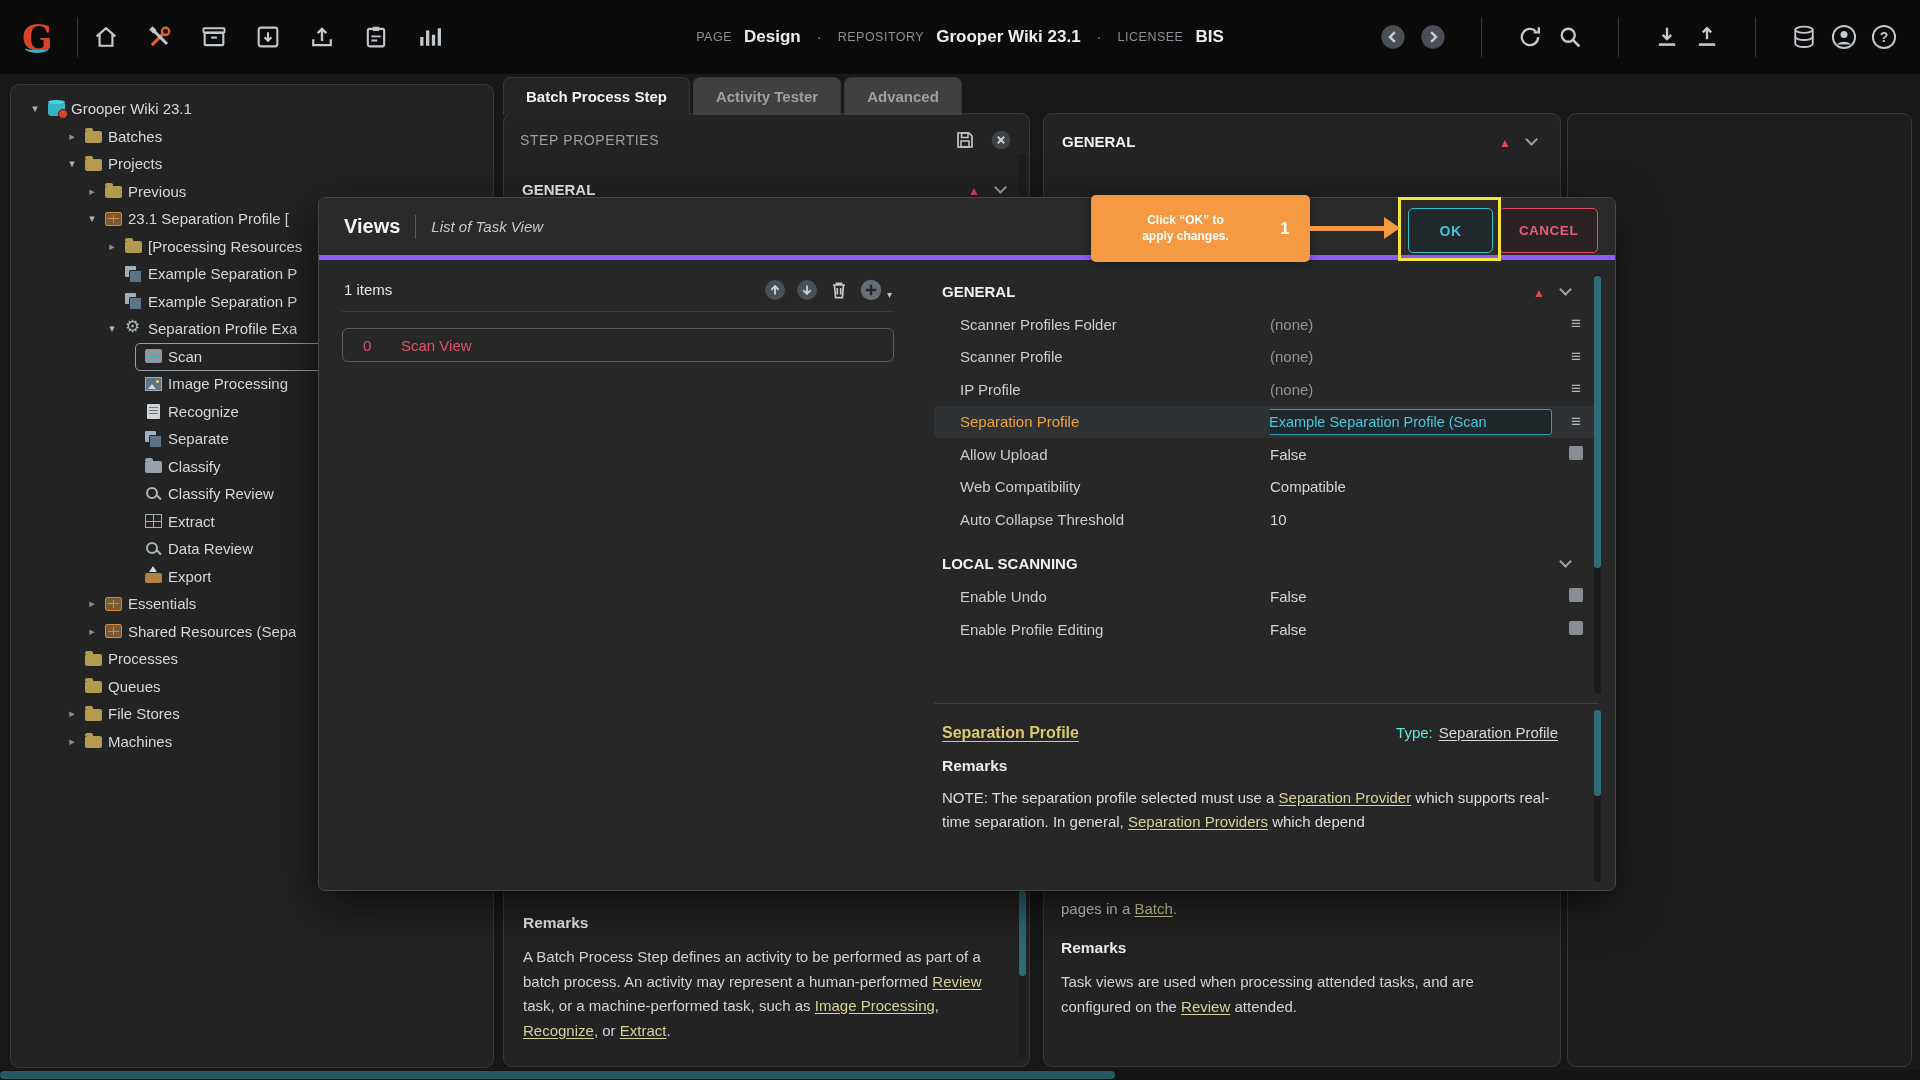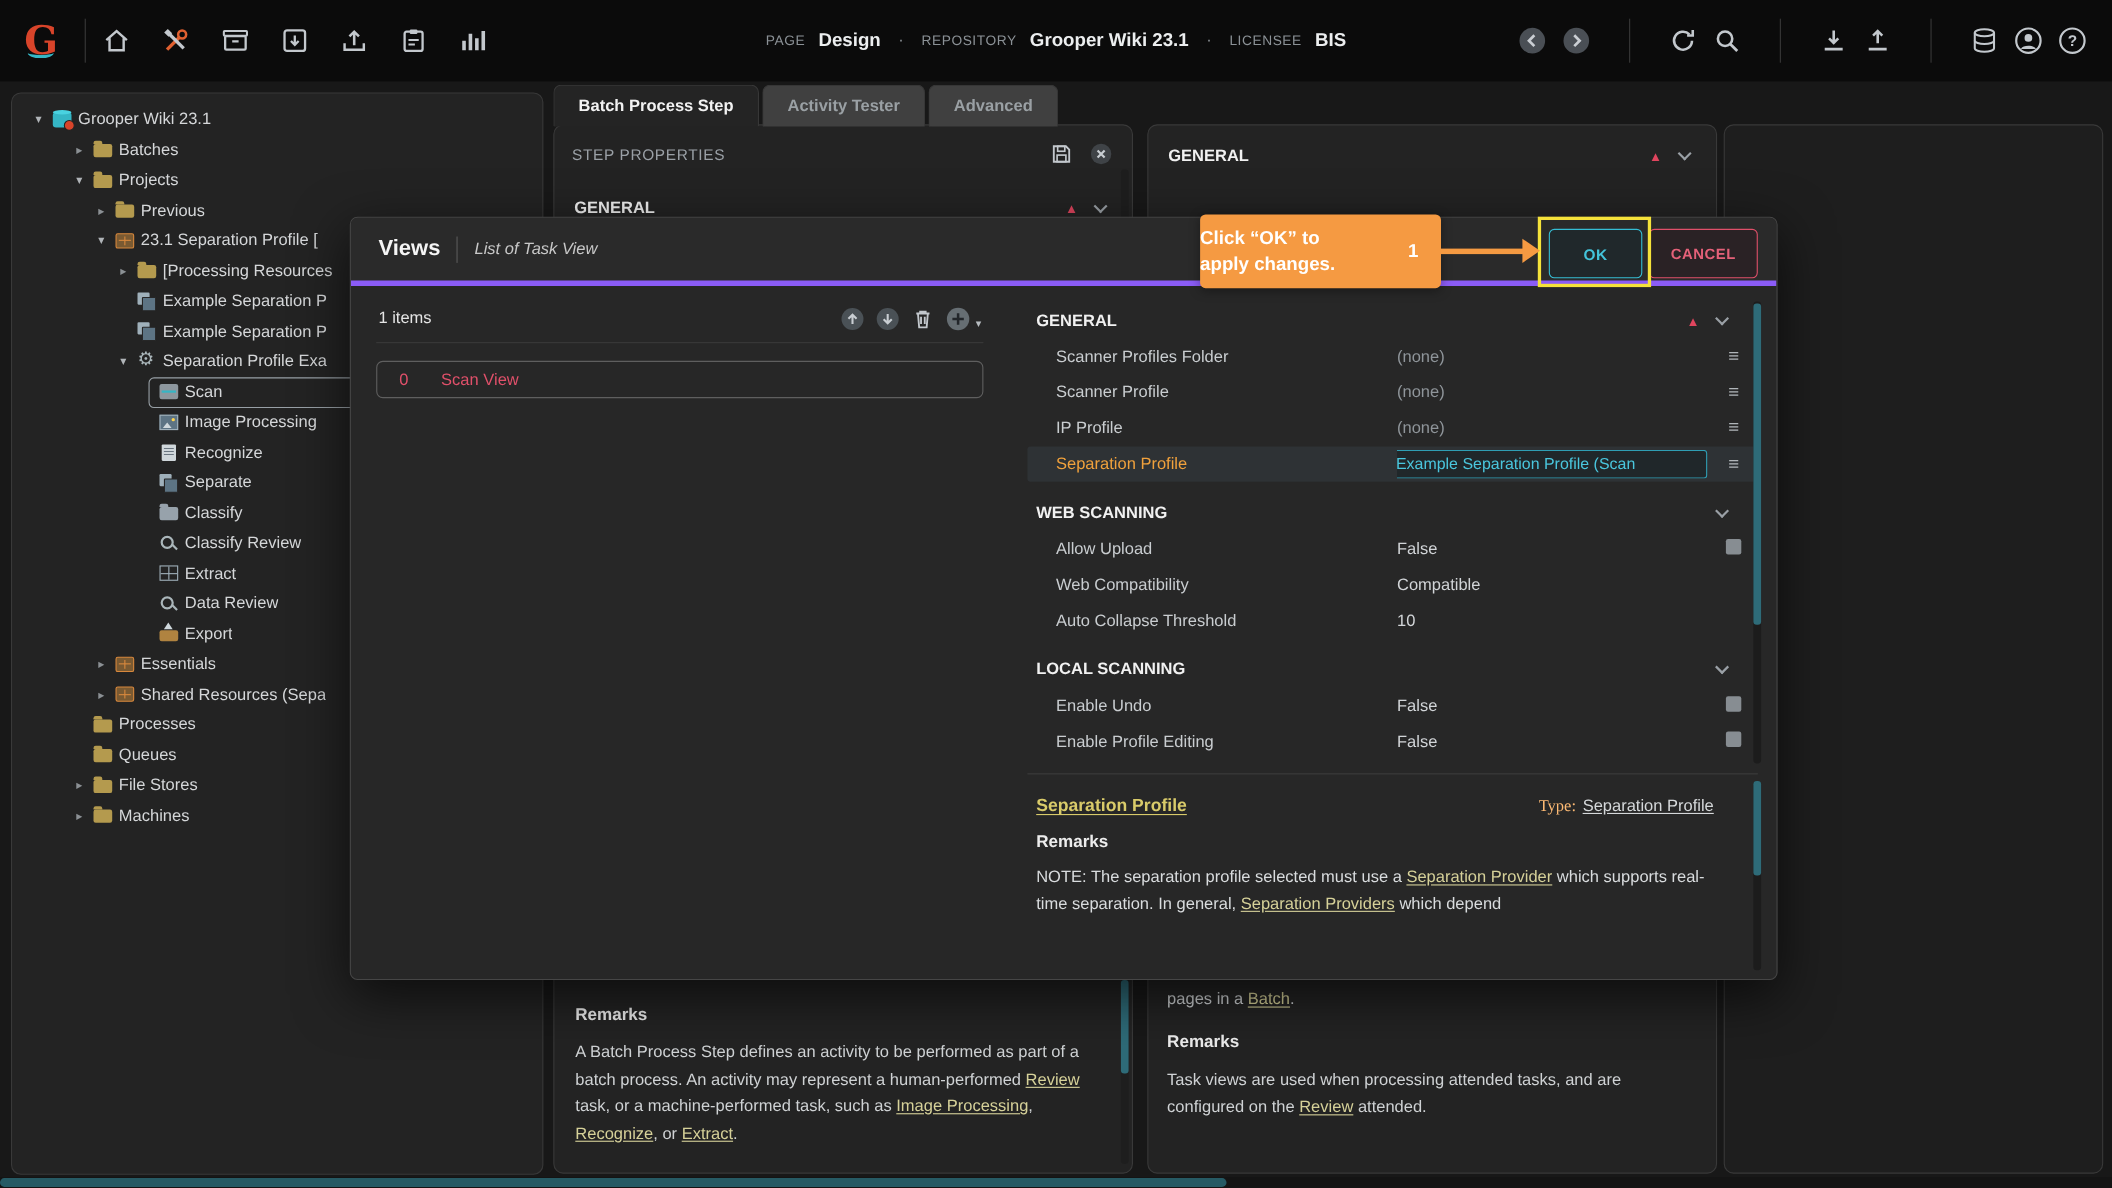--- a/index.html
+++ b/index.html
@@ -155,36 +155,36 @@
   .f-muted .pv-box { color:#8f959a; }
   .prow.f-selected { background:#2e3235; }
   .f-selected .plabel { color:#f0a13c; }
   .f-selected .pv-box { display:block; border:1px solid #2f9eb4; background:#20272a; color:#4ac6dd;
                         padding:4px 10px; border-radius:3px; margin:0 2px 0 -12px; font-size:14.5px; overflow:hidden; }
 
   .help-pane { position:absolute; left:615px; top:505px; width:664px; height:188px; border-top:1px solid #3d3d3d;
                padding:20px 40px 0 8px; overflow:hidden; }
   .help-title-row { display:flex; align-items:baseline; }
   .help-title { font-size:16px; font-weight:bold; color:#d9cb6a; text-decoration:underline; text-underline-offset:3px; }
-  .type-label { color:#fdba74; font-size:15px; margin-left:auto;font-family:Liberation Serif, serif; }
+  .type-label { color:#5eead4; font-size:15px; margin-left:auto; }
   .type-value { color:#d5d8da; font-size:15px; text-decoration:underline; text-underline-offset:2px; margin-left:6px; }
   .help-body { margin-top:18px; font-size:15px; color:#d9dcde; line-height:1.6; width:628px; }
   .help-remarks-title { margin-top:15px; font-weight:bold; font-size:15.5px; color:#ececec; }
   .help-remarks { margin-top:11px; font-size:15px; color:#d9dcde; line-height:1.6; width:628px; }
 
   .mscroll { position:absolute; right:14px; width:7px; background:#1c1c1c; border-radius:3px; }
   .mscroll1 { top:76px; height:420px; }
   .mscroll1 .thumb { position:absolute; top:2px; left:0; width:7px; height:292px; background:#2e6b78; border-radius:3px; }
   .mscroll2 { top:512px; height:172px; }
   .mscroll2 .thumb { position:absolute; top:0; left:0; width:7px; height:86px; background:#2e6b78; border-radius:3px; }
 
   
   .callout { position:absolute; left:1091px; top:195px; width:219px; height:67px; background:#f59a42;
              border-radius:5px; display:flex; align-items:center; z-index:30; box-shadow:0 2px 10px rgba(0,0,0,.35); }
-  .callout-text { flex:1; text-align:left; color:#ffffff; font-weight:bold; font-size:17px; line-height:1.32; }
+  .callout-text { flex:1; text-align:center; color:#ffffff; font-weight:bold; font-size:12px; line-height:1.32; }
   .callout-num { width:30px; color:#ffffff; font-weight:bold; font-size:17px; }
   .arrow-line { position:absolute; left:1310px; top:226px; width:76px; height:5px; background:#f59a42; z-index:30; }
   .arrow-head { position:absolute; left:1384px; top:217px; width:0; height:0; border-left:16px solid #f59a42;
                 border-top:11px solid transparent; border-bottom:11px solid transparent; z-index:30; }
   .ok-highlight { position:absolute; left:1398px; top:197px; width:103px; height:64px;
                   border:3px solid #f5e23a; z-index:29; pointer-events:none; }
 
   
   .hscroll { position:absolute; left:0; bottom:0; width:1920px; height:10px; background:#141414; }
   .hscroll .thumb { position:absolute; left:0; top:1px; height:8px; width:1115px; background:#265a64; border-radius:4px; }
@@ -583,25 +583,20 @@
           <span class="picon"><span class="menu-icon"></span></span>
         </div>
         <div class="prow f-selected f-menu">
           <span class="plabel">Separation Profile</span>
           <span class="pvalue">
             <span class="pv-box">Example Separation Profile (Scan</span>
           </span>
           <span class="picon"><span class="menu-icon"></span></span>
         </div>
 
-      <div class="psection-header gap-top">
-        <span>WEB SCANNING</span>
-        <span class="spacer"></span>
-        <span class="chev"></span>
-      </div>
       <div class="prow f-checkbox">
           <span class="plabel">Allow Upload</span>
           <span class="pvalue"><span class="pv-box">False</span></span>
           <span class="picon"><span class="checkbox"></span></span>
         </div>
         <div class="prow">
           <span class="plabel">Web Compatibility</span>
           <span class="pvalue"><span class="pv-box">Compatible</span></span>
           <span class="picon"></span>
         </div>

